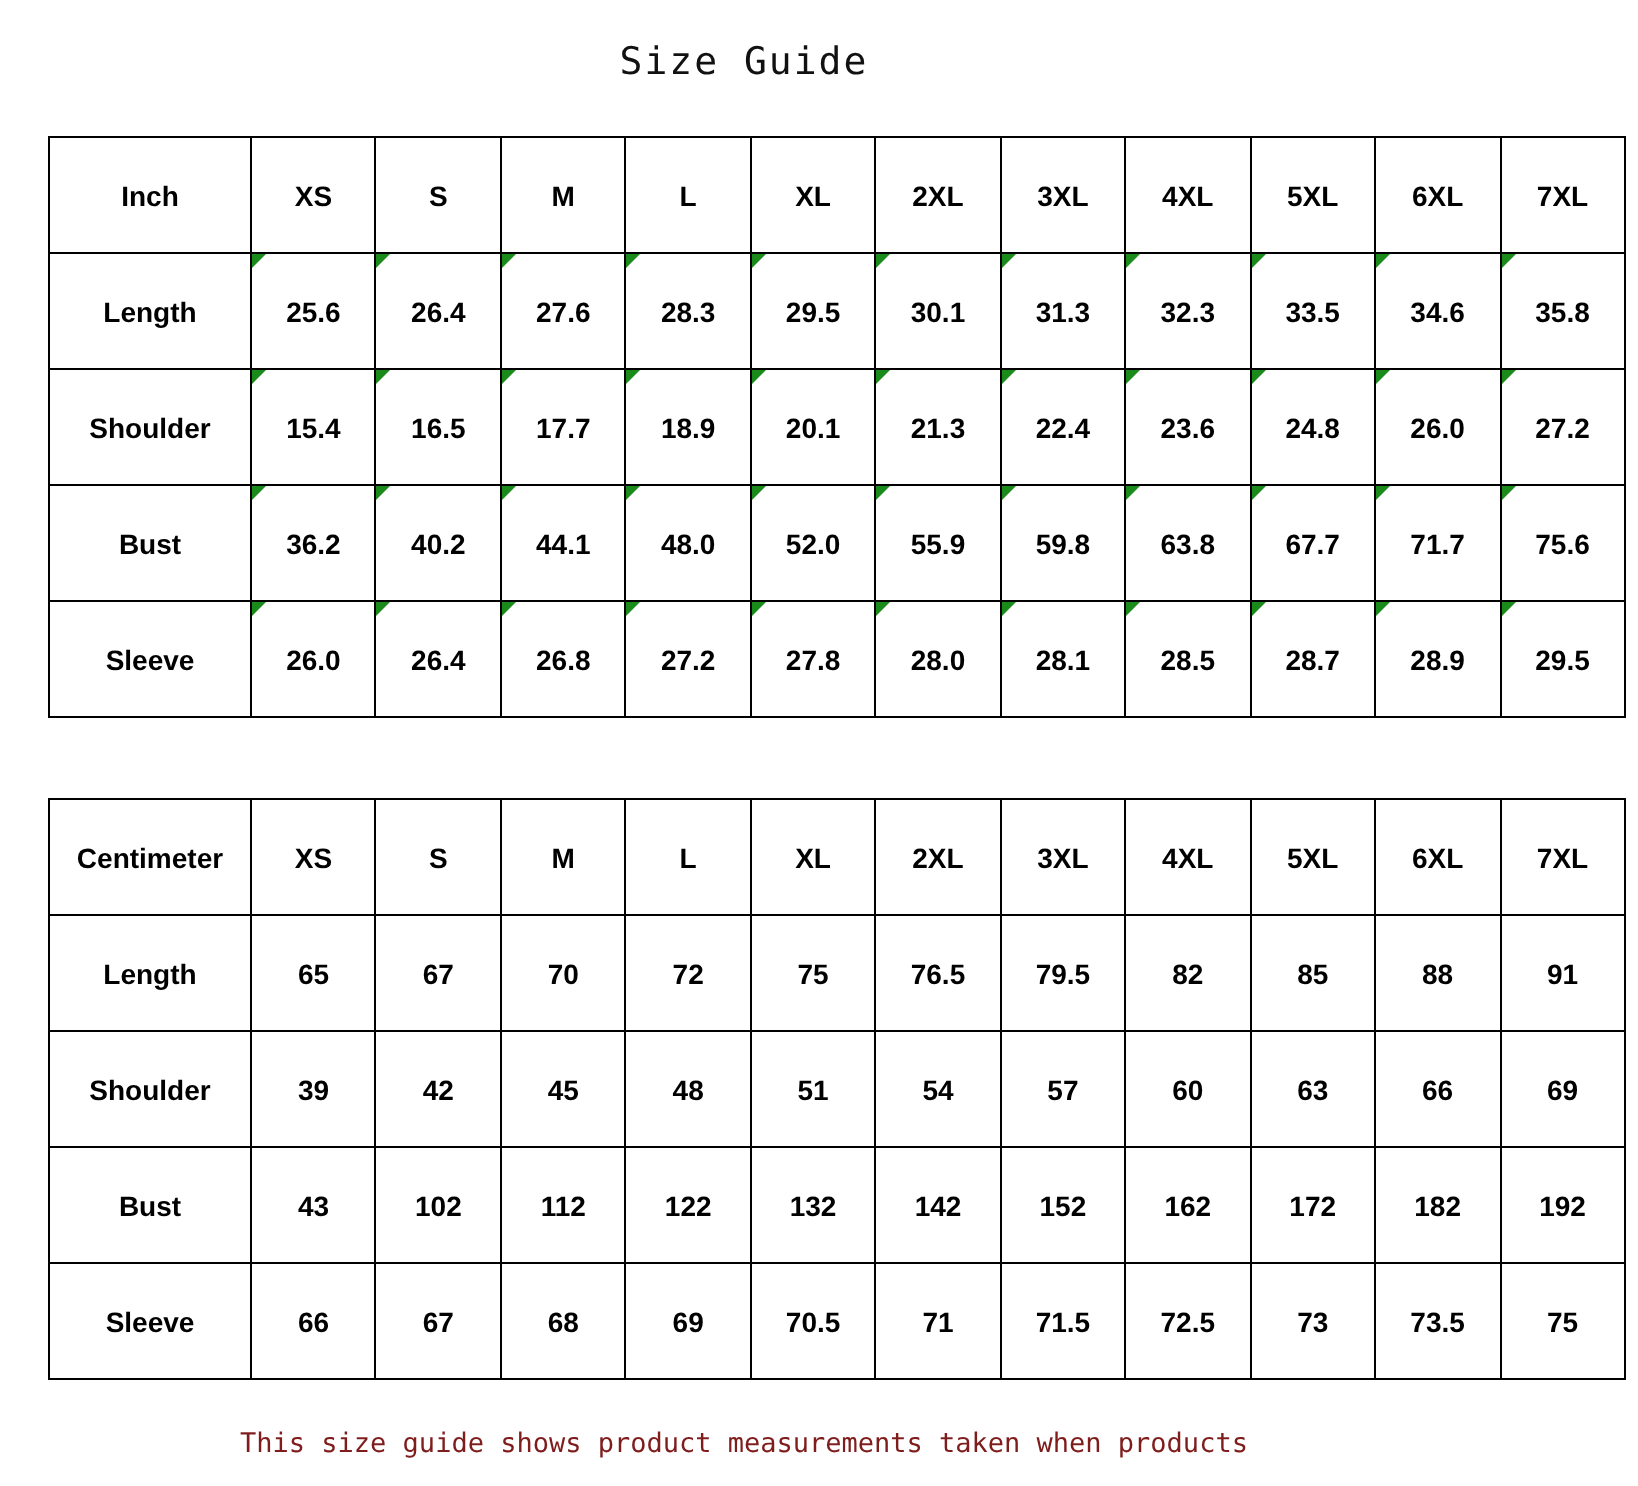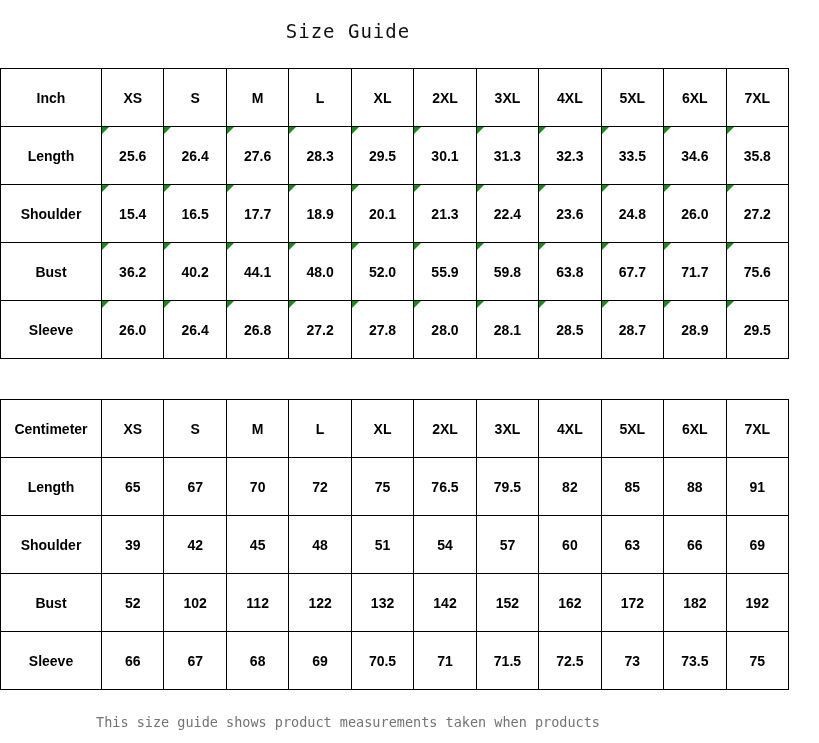--- a/index.html
+++ b/index.html
@@ -12,20 +12,21 @@
     height: 743px;
     font-family: "Liberation Sans", sans-serif;
     color: #000000;
     overflow: hidden;
   }
   .page {
     width: 696px;
     height: 743px;
     position: relative;
     box-sizing: border-box;
+    margin-left: 24px;
   }
   .title {
     text-align: center;
     font-family: "DejaVu Sans Mono", monospace;
     font-size: 19px;
     letter-spacing: 1px;
     color: #111;
     padding-top: 20px;
     padding-bottom: 14px;
   }
@@ -72,21 +73,21 @@
   }
   .footer-note {
     position: absolute;
     left: 0;
     right: 0;
     bottom: 10px;
     text-align: center;
     font-family: "DejaVu Sans Mono", monospace;
     font-size: 13.5px;
     line-height: 1.45;
-    color: #737373;
+    color: #7f1d1d;
   }
   .footer-note div { white-space: pre; }
   .tables-wrap {
     padding-top: 12px;
   }
 </style>
 </head>
 <body>
 
 <div class="page">
@@ -211,21 +212,21 @@
           <td class="val">51</td>
           <td class="val">54</td>
           <td class="val">57</td>
           <td class="val">60</td>
           <td class="val">63</td>
           <td class="val">66</td>
           <td class="val">69</td>
         </tr>
         <tr>
           <td class="row-head">Bust</td>
-          <td class="val">52</td>
+          <td class="val">43</td>
           <td class="val">102</td>
           <td class="val">112</td>
           <td class="val">122</td>
           <td class="val">132</td>
           <td class="val">142</td>
           <td class="val">152</td>
           <td class="val">162</td>
           <td class="val">172</td>
           <td class="val">182</td>
           <td class="val">192</td>

